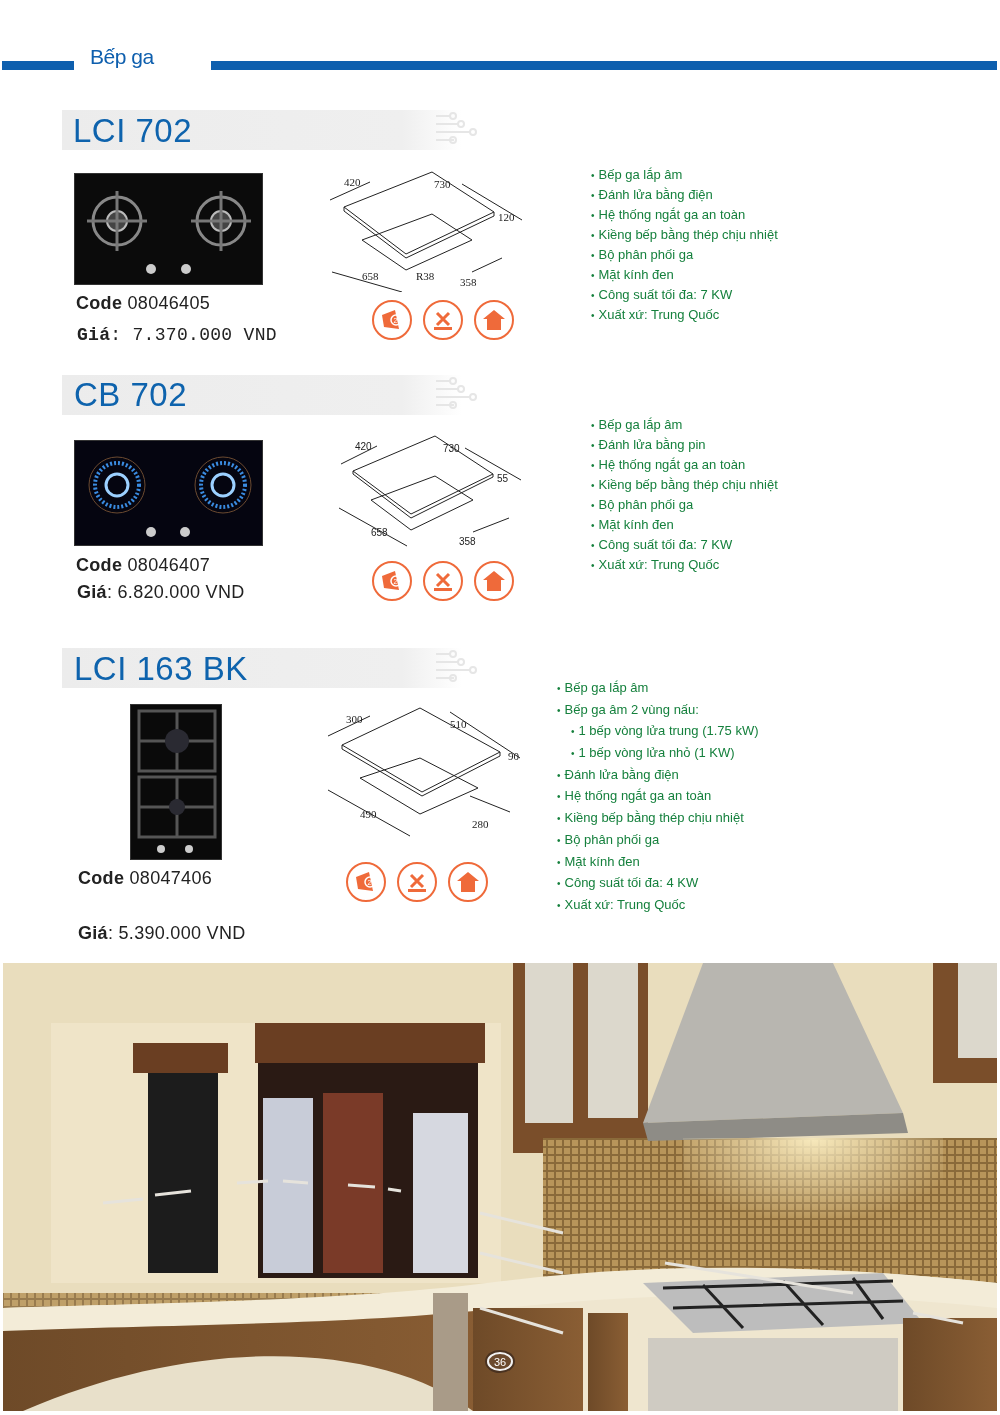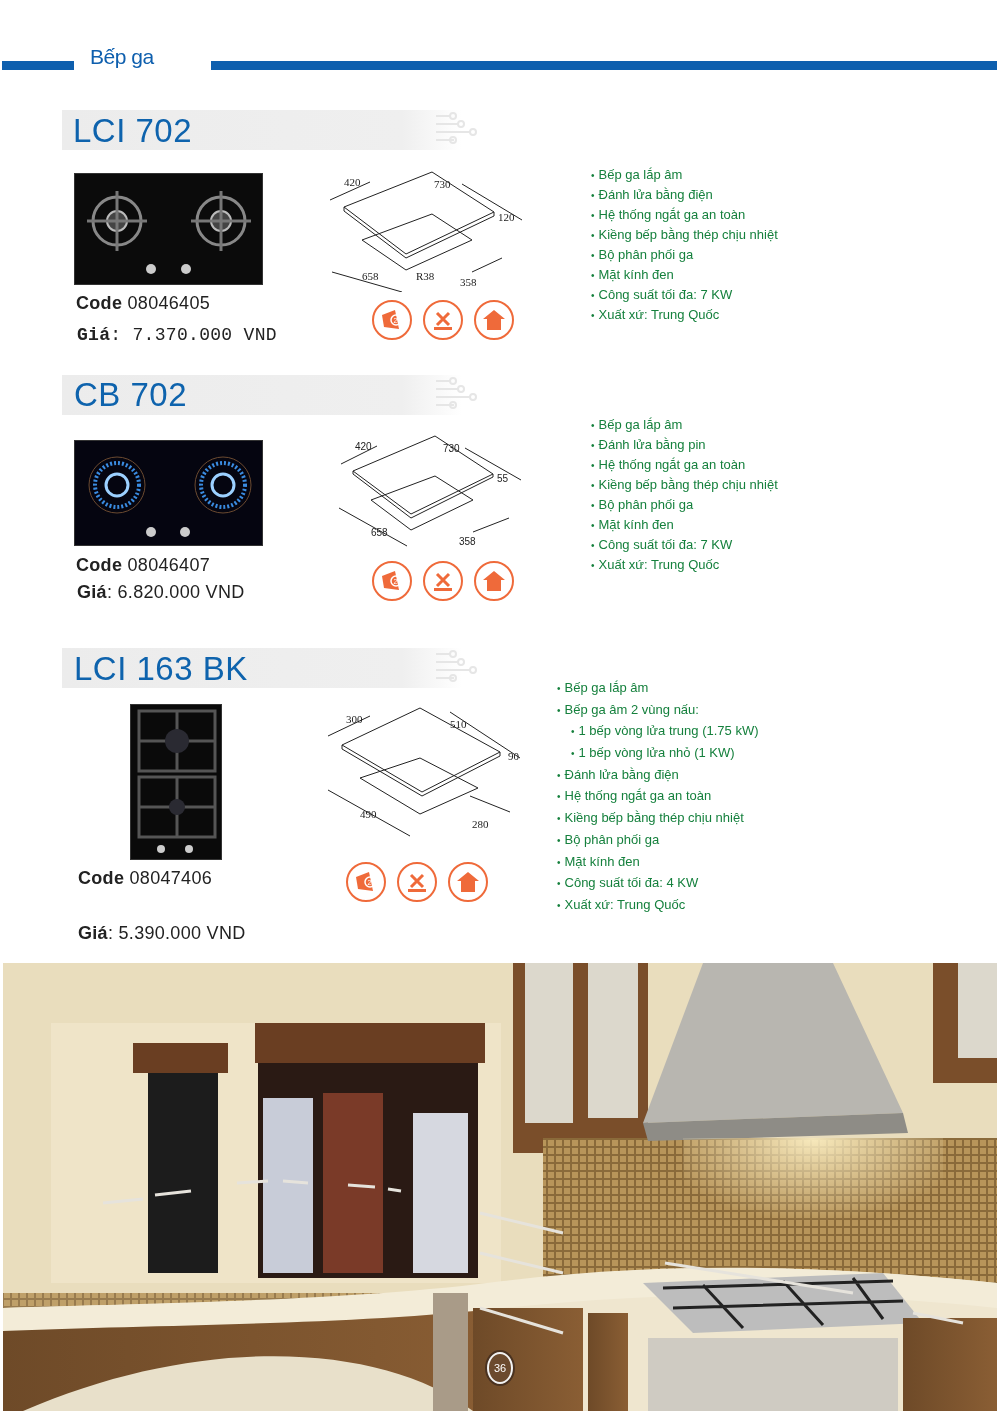--- a/index.html
+++ b/index.html
@@ -22,21 +22,21 @@
   .icons { position: absolute; display: flex; gap: 11px; }
   .feat-icon { width: 40px; height: 40px; border-radius: 50%; border: 2px solid #ef6a3a; display: flex; align-items: center; justify-content: center; background: #fff; }
 
   .features { position: absolute; list-style: none; font-size: 13px; color: #15803d; }
   .features li { height: 20px; line-height: 20px; white-space: nowrap; }
   .features li::before { content: "•"; margin-right: 4px; font-size: 10px; }
   .features.wide li { height: 21.7px; line-height: 21.7px; }
   .features li.sub { padding-left: 14px; }
 
   .kitchen { position: absolute; left: 3px; top: 963px; width: 994px; height: 448px; overflow: hidden; background: #e8dcc0; }
-  .page-num { position: absolute; left: 487px; top: 1352px; width: 26px; height: 32px; border-radius: 50%; border: 2px solid #f2f2f2; background: #6b4a2e; color: #fff; font-size: 11px; display: flex; align-items: center; justify-content: center; box-shadow: 0 0 0 2px #4a3220; }
+  .page-num { position: absolute; left: 487px; top: 1352px; width: 26px; height: 19px; border-radius: 50%; border: 2px solid #f2f2f2; background: #6b4a2e; color: #fff; font-size: 11px; display: flex; align-items: center; justify-content: center; box-shadow: 0 0 0 2px #4a3220; }
 </style>
 </head>
 <body>
 
 <div class="hdr-bar-left"></div>
 <div class="hdr-title">Bếp ga</div>
 <div class="hdr-bar-right"></div>
 
 <section>
   <div class="model-band" style="left:62px; top:110px; width:400px;"></div>

